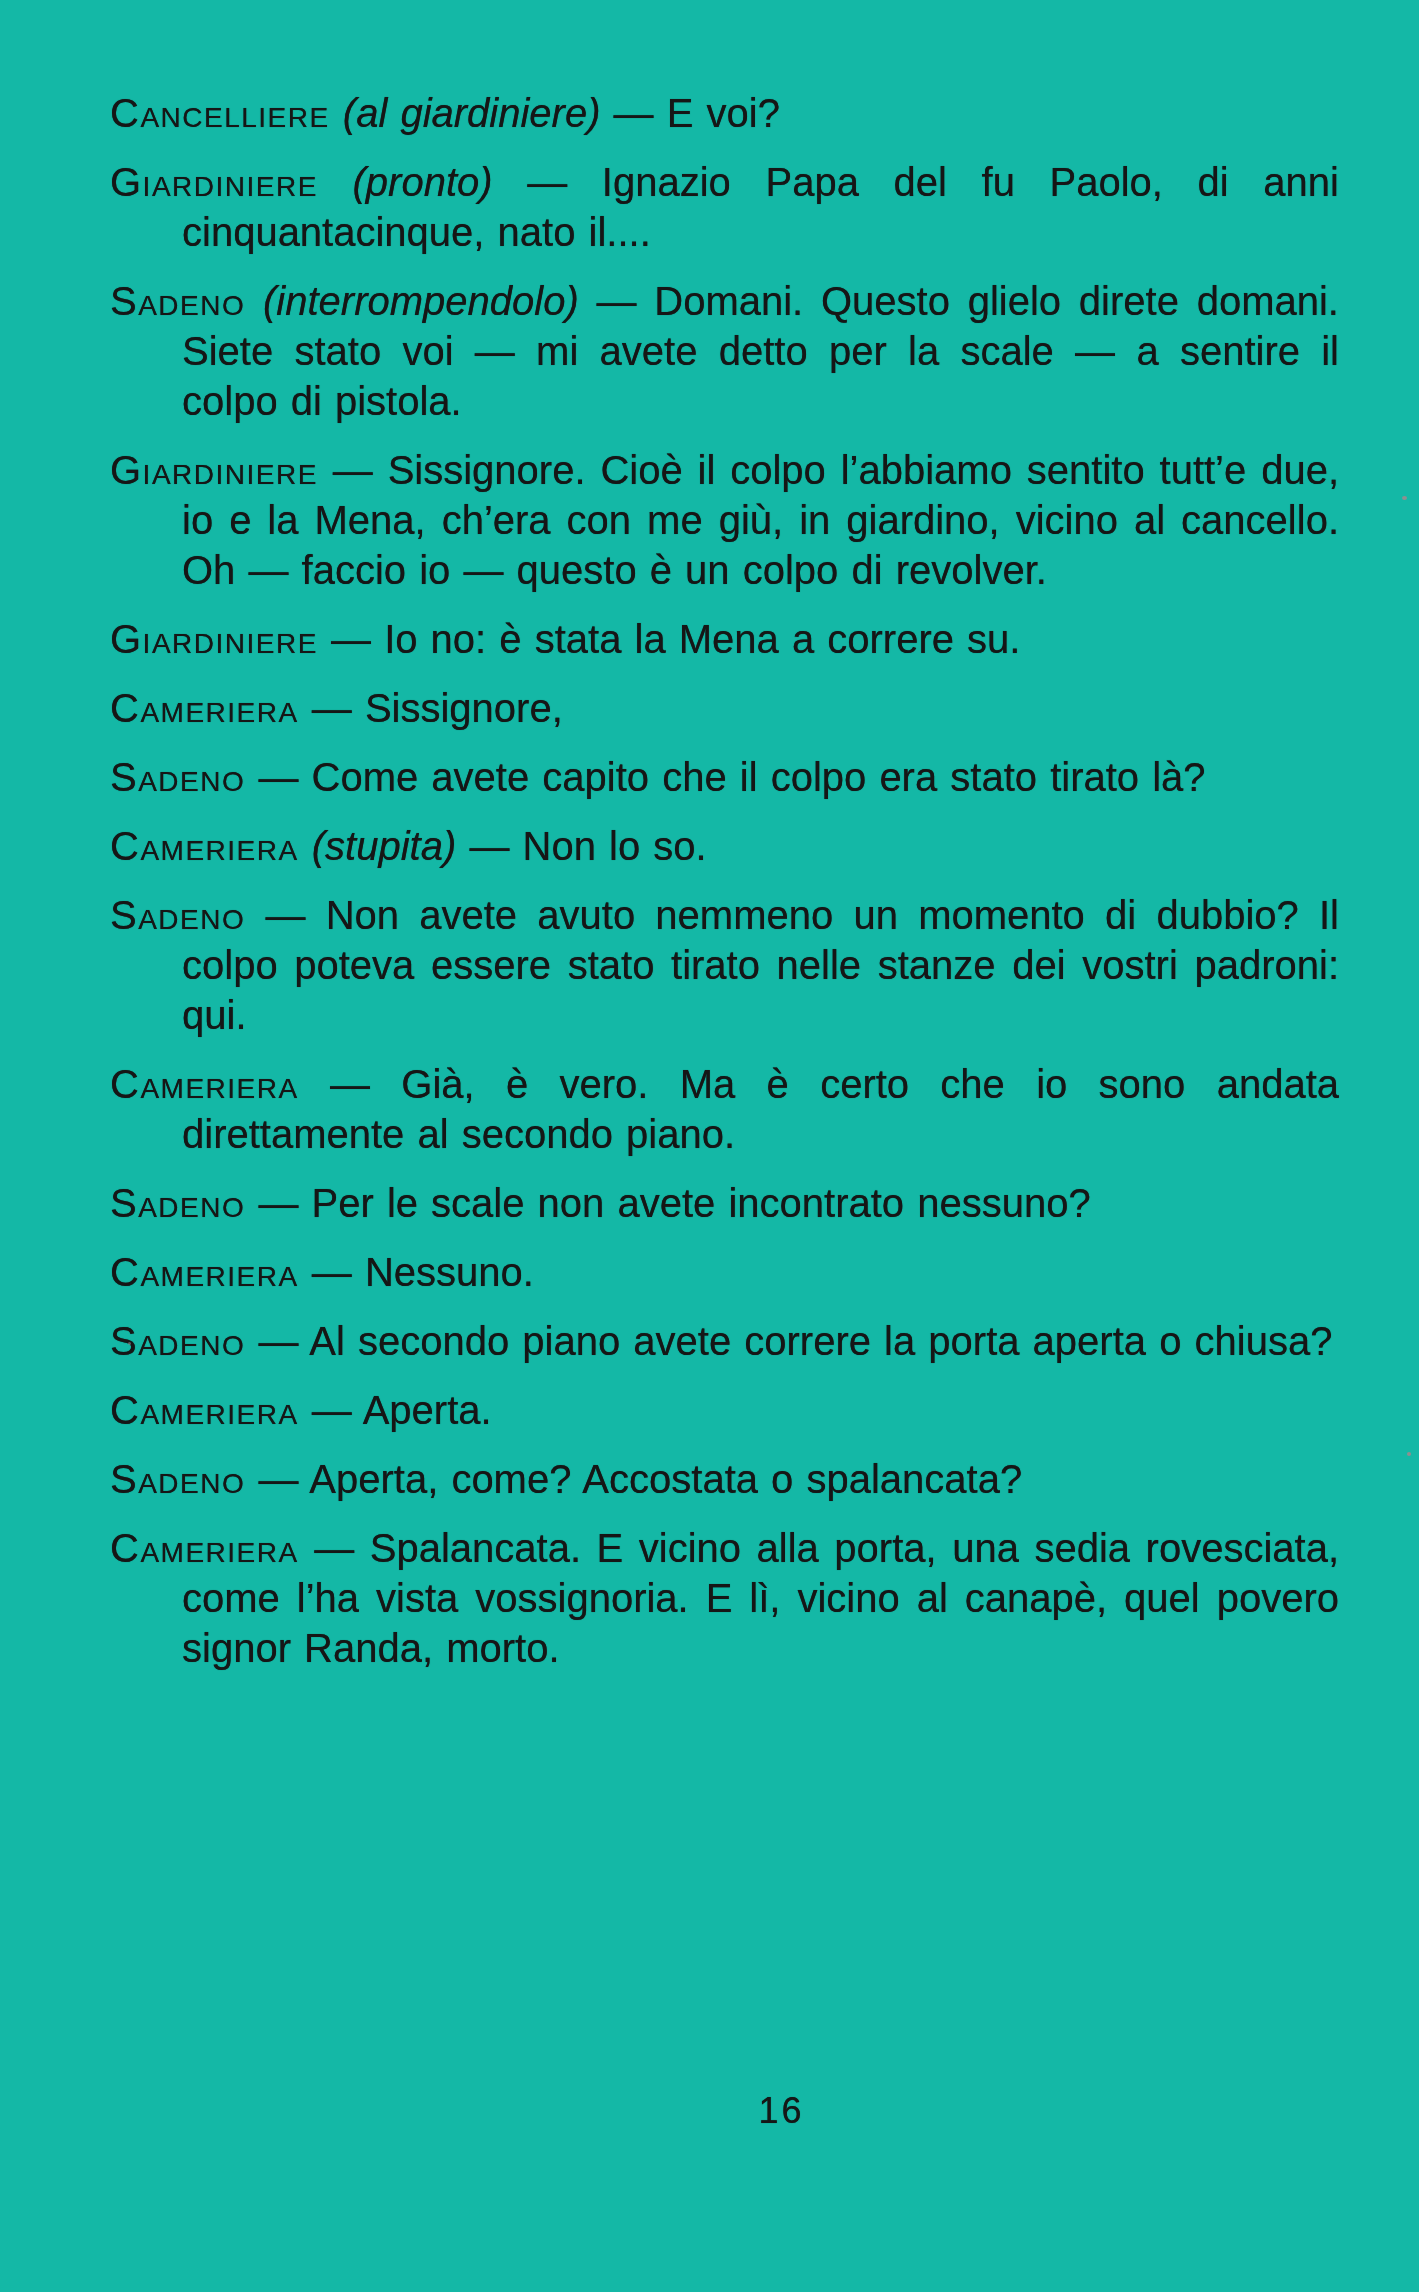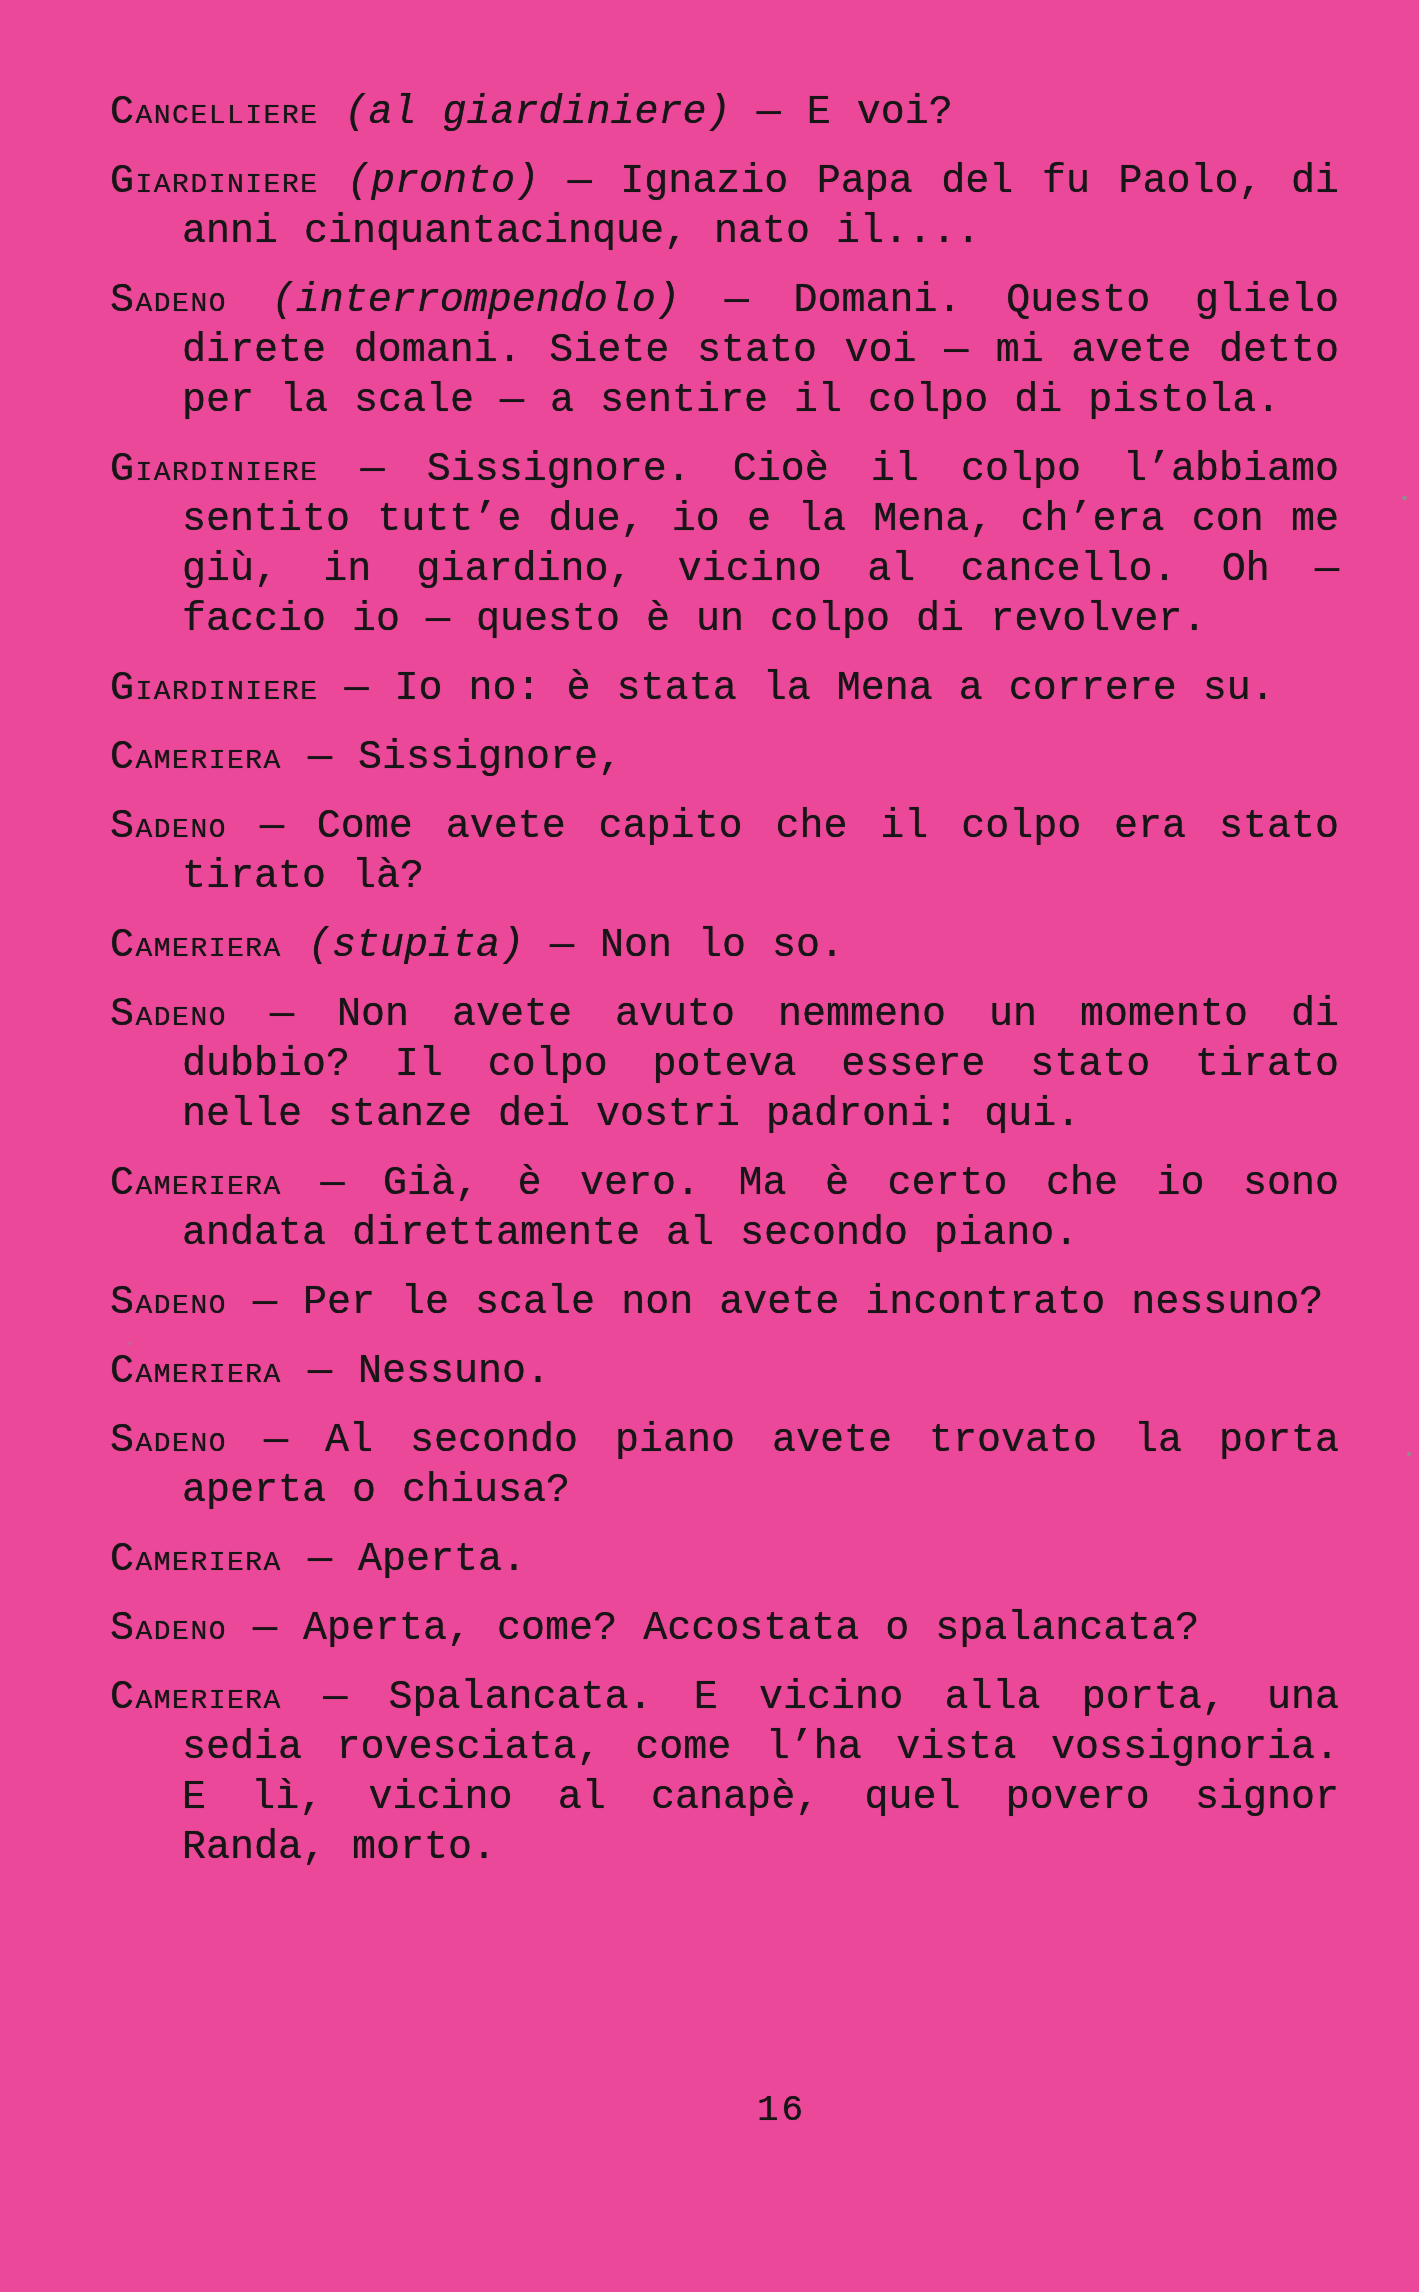--- a/index.html
+++ b/index.html
@@ -5,24 +5,24 @@
   html, body {
     margin: 0;
     padding: 0;
     background: #fdfdfb;
   }
   .page {
     position: relative;
     width: 1419px;
     height: 2292px;
     margin: 0 auto;
-    background: #ec4899;
+    background: #14b8a6;
     box-sizing: border-box;
     padding: 88px 80px 0 110px;
-    font-family: Liberation Mono, monospace;
+    font-family: Liberation Sans, sans-serif;
     font-size: 40px;
     line-height: 50px;
     color: #161616;
     text-shadow: 0 0 0.7px rgba(10,10,10,0.75);
     word-spacing: 2px;
   }
   .speech {
     margin: 0 0 19px 0;
     padding-left: 72px;
     text-indent: -72px;
@@ -64,21 +64,21 @@
       <p class="speech"><span class="speaker">Sadeno</span> <span class="direction">(interrompendolo)</span> <span class="dash">—</span> <span class="text">Domani. Questo glielo direte domani. Siete stato voi — mi avete detto per la scale — a sentire il colpo di pistola.</span></p>
       <p class="speech"><span class="speaker">Giardiniere</span> <span class="dash">—</span> <span class="text">Sissignore. Cioè il colpo l’abbiamo sentito tutt’e due, io e la Mena, ch’era con me giù, in giardino, vicino al cancello. Oh — faccio io — questo è un colpo di revolver.</span></p>
       <p class="speech"><span class="speaker">Giardiniere</span> <span class="dash">—</span> <span class="text">Io no: è stata la Mena a correre su.</span></p>
       <p class="speech"><span class="speaker">Cameriera</span> <span class="dash">—</span> <span class="text">Sissignore,</span></p>
       <p class="speech"><span class="speaker">Sadeno</span> <span class="dash">—</span> <span class="text">Come avete capito che il colpo era stato tirato là?</span></p>
       <p class="speech"><span class="speaker">Cameriera</span> <span class="direction">(stupita)</span> <span class="dash">—</span> <span class="text">Non lo so.</span></p>
       <p class="speech"><span class="speaker">Sadeno</span> <span class="dash">—</span> <span class="text">Non avete avuto nemmeno un momento di dubbio? Il colpo poteva essere stato tirato nelle stanze dei vostri padroni: qui.</span></p>
       <p class="speech"><span class="speaker">Cameriera</span> <span class="dash">—</span> <span class="text">Già, è vero. Ma è certo che io sono andata direttamente al secondo piano.</span></p>
       <p class="speech"><span class="speaker">Sadeno</span> <span class="dash">—</span> <span class="text">Per le scale non avete incontrato nessuno?</span></p>
       <p class="speech"><span class="speaker">Cameriera</span> <span class="dash">—</span> <span class="text">Nessuno.</span></p>
-      <p class="speech"><span class="speaker">Sadeno</span> <span class="dash">—</span> <span class="text">Al secondo piano avete trovato la porta aperta o chiusa?</span></p>
+      <p class="speech"><span class="speaker">Sadeno</span> <span class="dash">—</span> <span class="text">Al secondo piano avete correre la porta aperta o chiusa?</span></p>
       <p class="speech"><span class="speaker">Cameriera</span> <span class="dash">—</span> <span class="text">Aperta.</span></p>
       <p class="speech"><span class="speaker">Sadeno</span> <span class="dash">—</span> <span class="text">Aperta, come? Accostata o spalancata?</span></p>
       <p class="speech"><span class="speaker">Cameriera</span> <span class="dash">—</span> <span class="text">Spalancata. E vicino alla porta, una sedia rovesciata, come l’ha vista vossignoria. E lì, vicino al canapè, quel povero signor Randa, morto.</span></p>
     </div>
 
   <div class="speck s1"></div>
   <div class="speck s2"></div>
   <div class="speck s3"></div>
 
   <div class="speech page-number">16</div>

